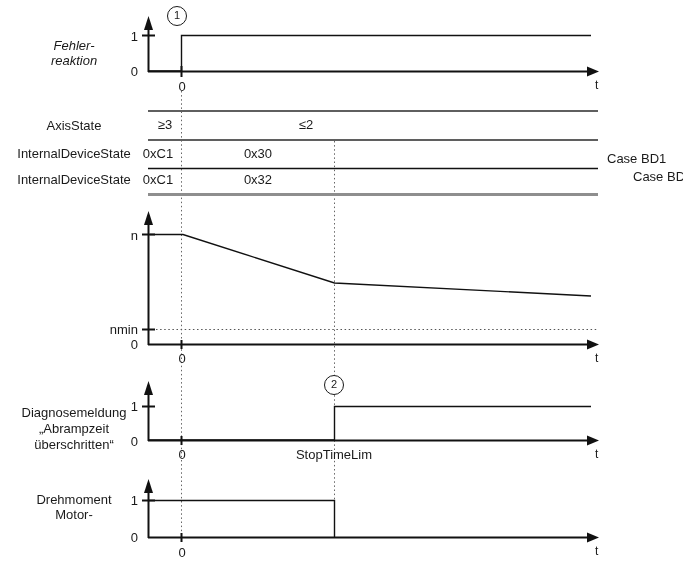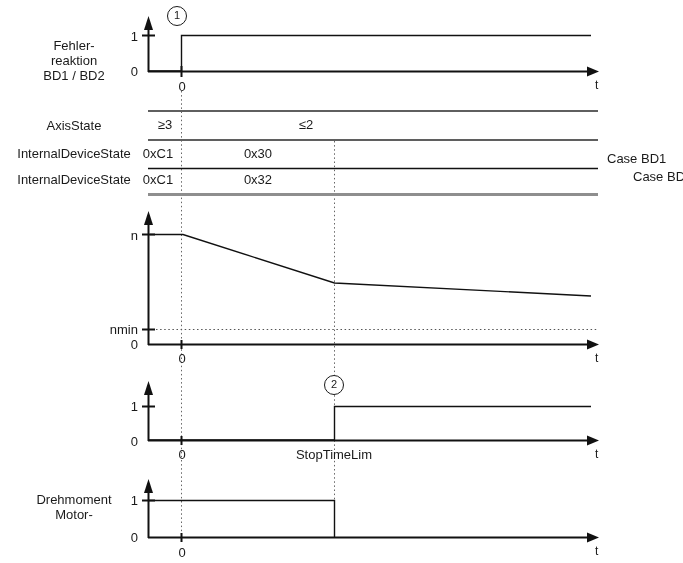--- a/index.html
+++ b/index.html
@@ -66,24 +66,23 @@
     <line x1="148" y1="537.5" x2="589" y2="537.5" stroke="#111" stroke-width="2"></line>
     <polygon points="599,537.5 587,532.5 587,542.5" fill="#111"></polygon>
     <line x1="142" y1="500.5" x2="155" y2="500.5" stroke="#111" stroke-width="2"></line>
     <line x1="181.5" y1="533" x2="181.5" y2="542" stroke="#111" stroke-width="2"></line>
     <polyline points="149,500.5 334.5,500.5 334.5,537" fill="none" stroke="#111" stroke-width="1.4"></polyline>
   </svg>
 
   <div class="marker" style="left:167px;top:6px;">1</div>
   <div class="marker" style="left:324px;top:375px;">2</div>
 
-  <div class="lbl col" style="left:4px;top:38px;width:140px;">
+  <div class="lbl col" style="left:4px;top:38px;width:140px;font-style:italic;">
     <div>Fehler-</div>
     <div>reaktion</div>
-    <div>BD1 / BD2</div>
   </div>
   <div class="lbl r" style="left:112px;top:29px;width:26px;">1</div>
   <div class="lbl r" style="left:112px;top:64px;width:26px;">0</div>
   <div class="lbl c" style="left:170px;top:79px;width:24px;">0</div>
   <div class="lbl small" style="left:595px;top:78px;width:14px;">t</div>
 
   <div class="lbl col" style="left:4px;top:118px;width:140px;text-align:center;">AxisState</div>
   <div class="lbl c" style="left:149px;top:117px;width:32px;">≥3</div>
   <div class="lbl c" style="left:290px;top:117px;width:32px;">≤2</div>
 
@@ -96,20 +95,25 @@
   <div class="lbl c" style="left:141px;top:172px;width:34px;">0xC1</div>
   <div class="lbl c" style="left:241px;top:172px;width:34px;">0x32</div>
   <div class="lbl" style="left:633px;top:169px;width:72px;">Case BD2</div>
 
   <div class="lbl r" style="left:112px;top:228px;width:26px;">n</div>
   <div class="lbl r" style="left:96px;top:322px;width:42px;">nmin</div>
   <div class="lbl r" style="left:112px;top:337px;width:26px;">0</div>
   <div class="lbl c" style="left:170px;top:351px;width:24px;">0</div>
   <div class="lbl small" style="left:595px;top:351px;width:14px;">t</div>
 
+  <div class="lbl col" style="left:4px;top:405px;width:140px;line-height:16px;">
+    <div>Diagnosemeldung</div>
+    <div>„Abrampzeit</div>
+    <div>überschritten“</div>
+  </div>
   <div class="lbl r" style="left:112px;top:399px;width:26px;">1</div>
   <div class="lbl r" style="left:112px;top:434px;width:26px;">0</div>
   <div class="lbl c" style="left:170px;top:447px;width:24px;">0</div>
   <div class="lbl c" style="left:284px;top:447px;width:100px;">StopTimeLim</div>
   <div class="lbl small" style="left:595px;top:447px;width:14px;">t</div>
 
   <div class="lbl col" style="left:4px;top:492px;width:140px;">
     <div>Drehmoment</div>
     <div>Motor-</div>
   </div>

